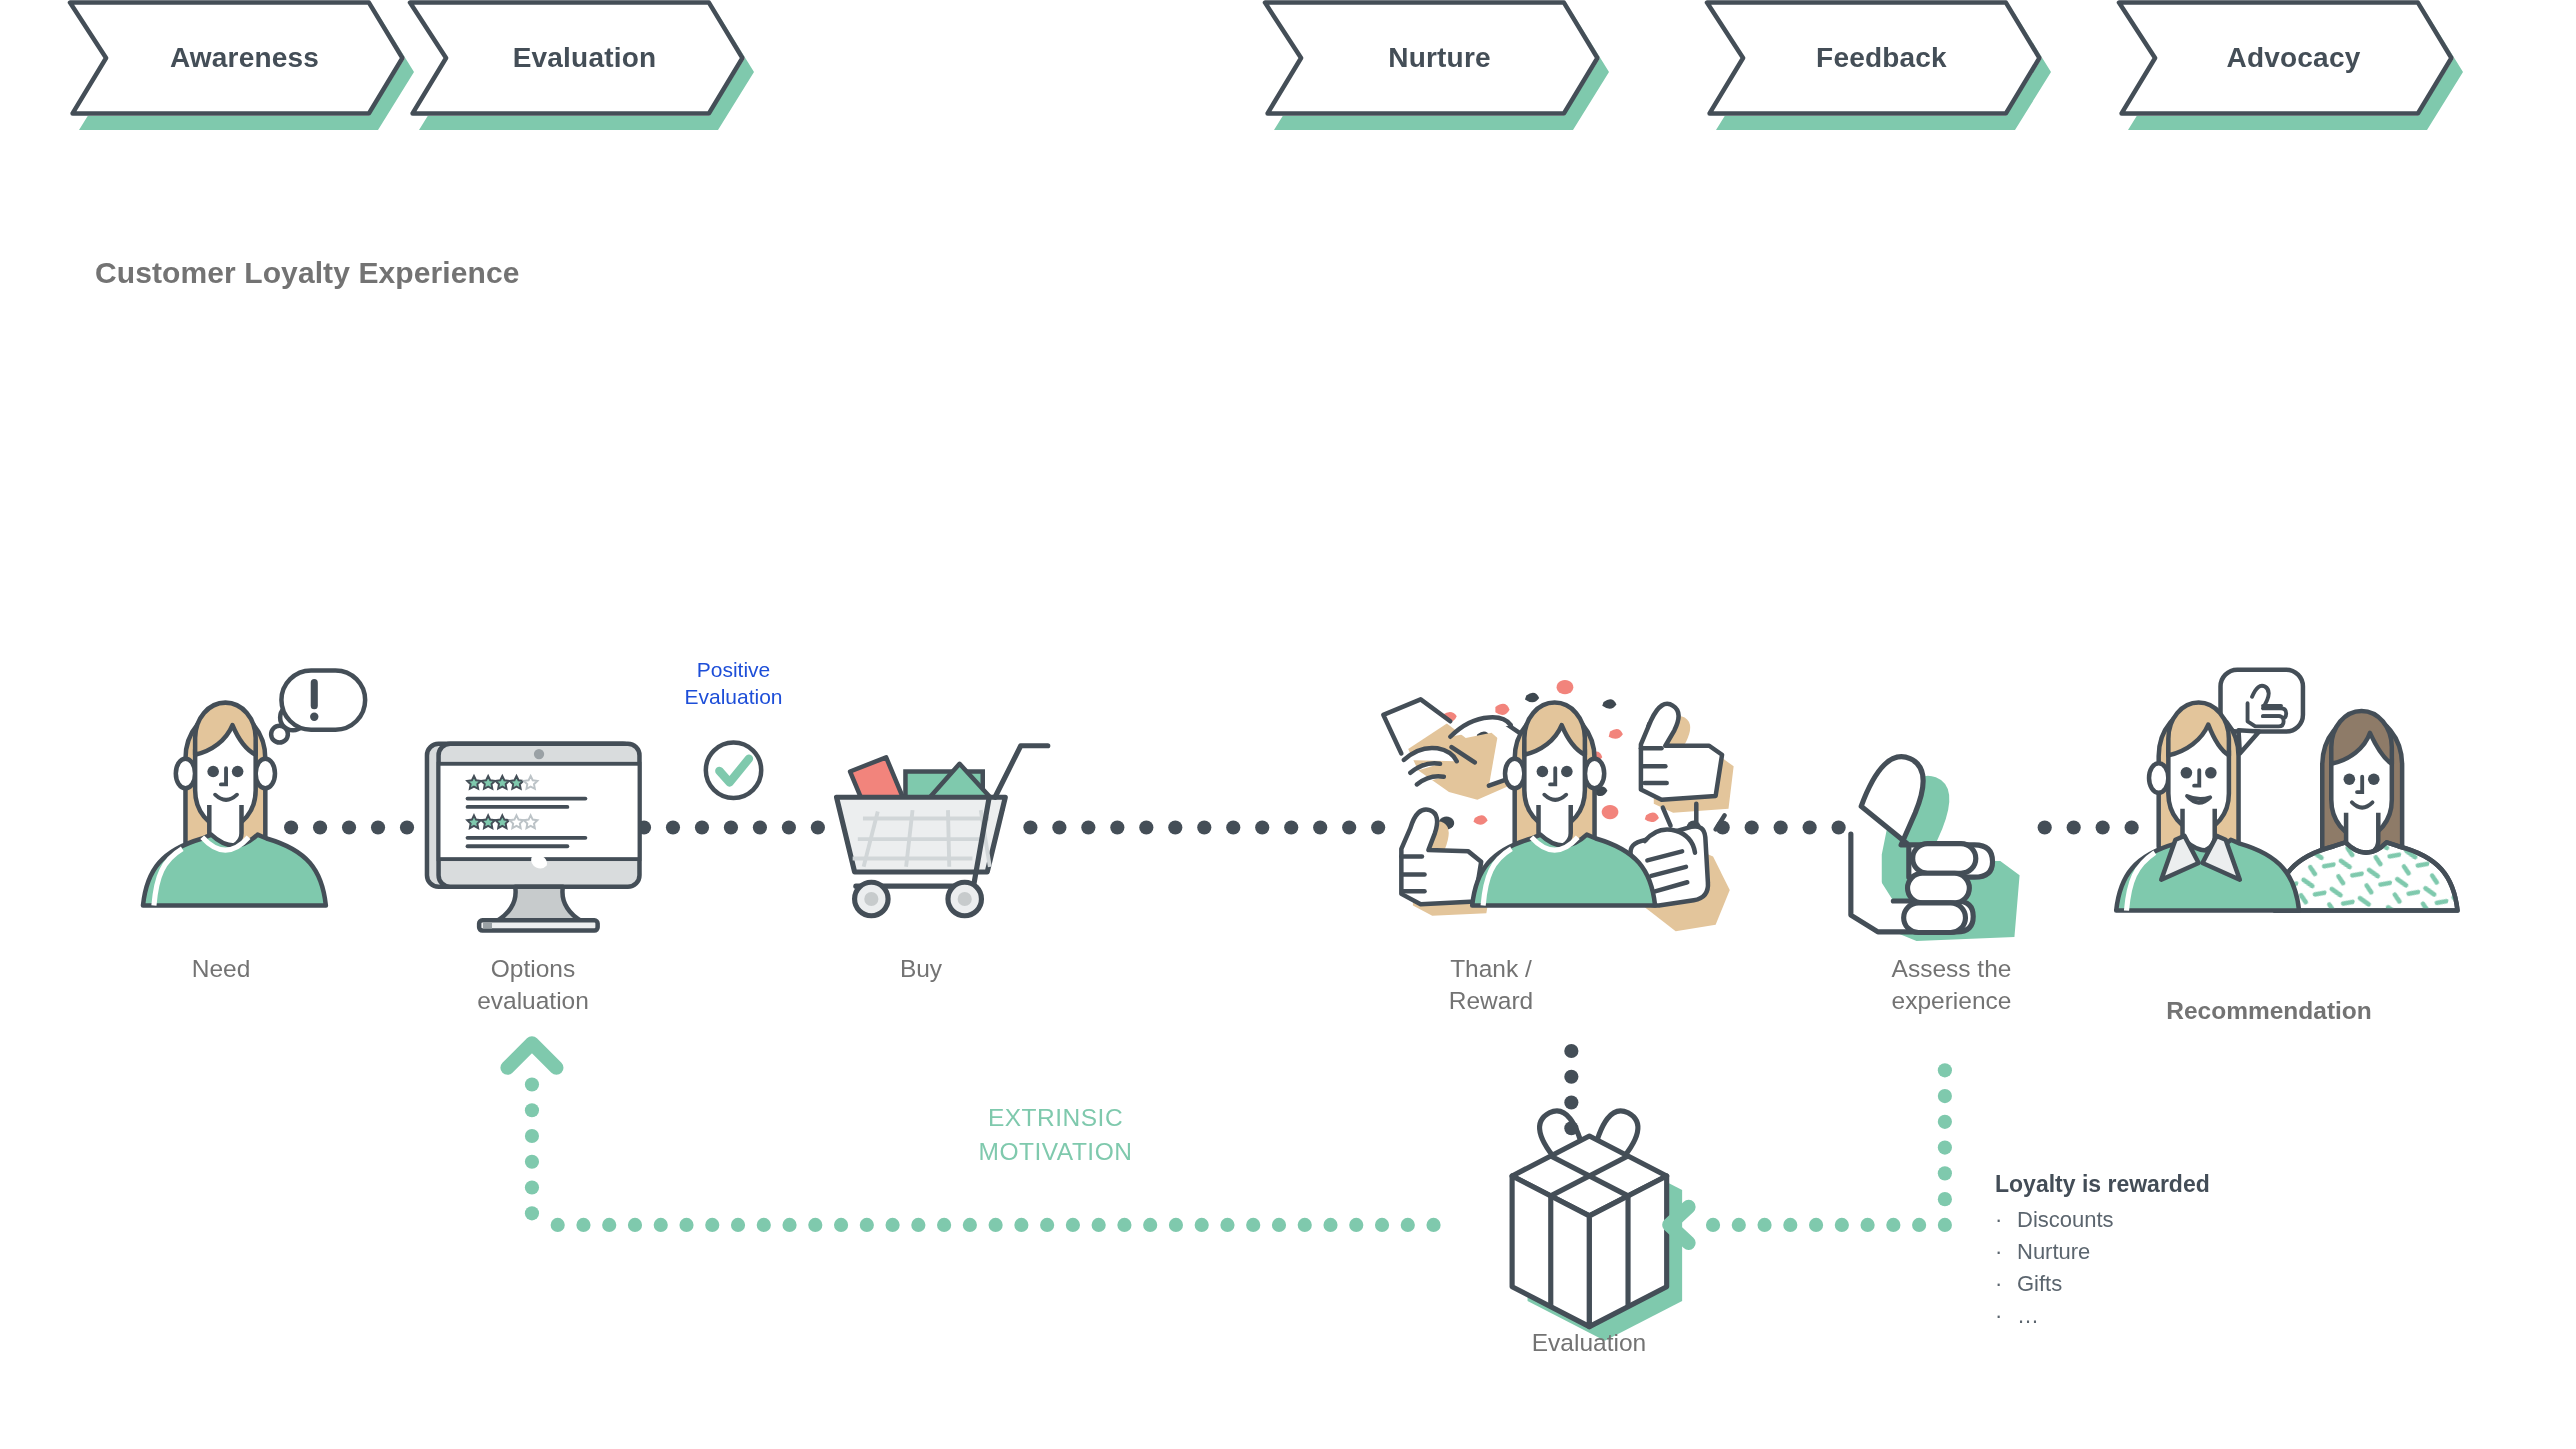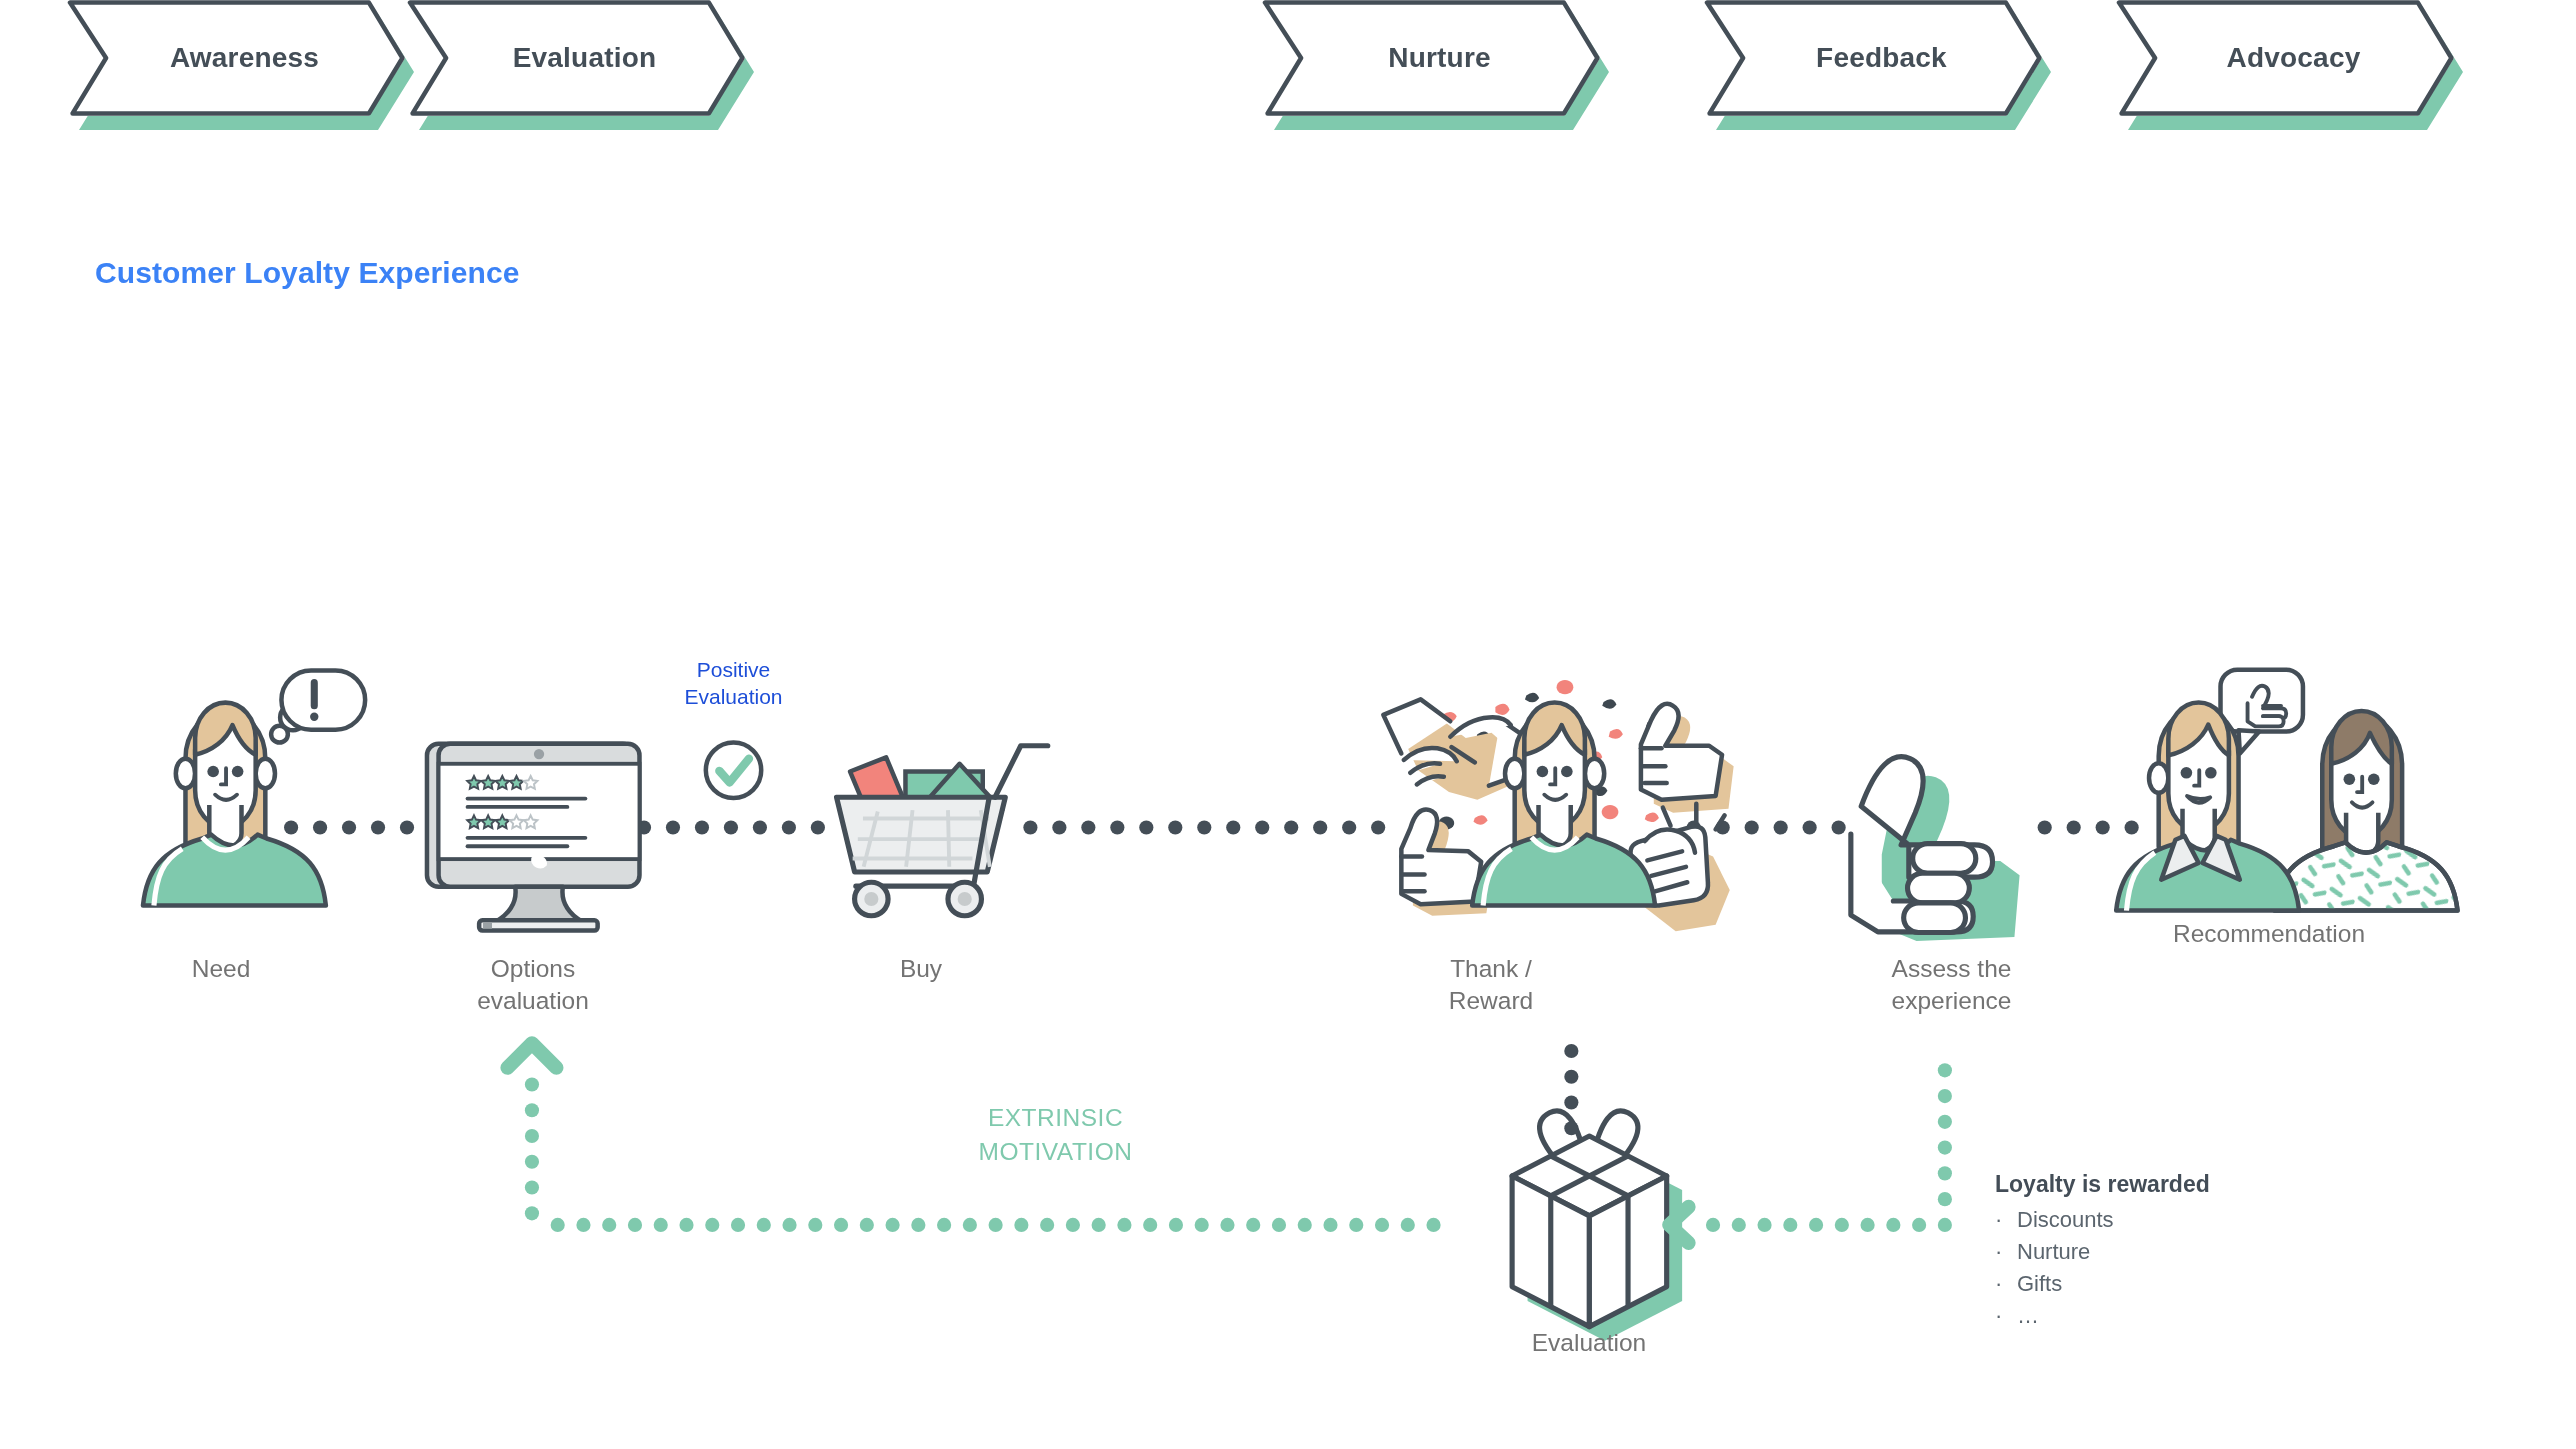--- a/index.html
+++ b/index.html
@@ -26,21 +26,21 @@
   .chev .label{
     position:absolute;left:0;top:0;width:100%;height:100%;
     display:flex;align-items:center;justify-content:center;
     font-size:28px;font-weight:bold;color:#444e57;letter-spacing:0.2px;
     padding-left:14px;box-sizing:border-box;
   }
 
   
   .doc-title{
     position:absolute;left:95px;top:256px;
-    font-size:30px;font-weight:bold;color:#3b82f6;letter-spacing:0.1px;
+    font-size:30px;font-weight:bold;color:#737373;letter-spacing:0.1px;
   }
 
   
   .stage-label{
     position:absolute;text-align:center;
     font-size:24.5px;color:#737373;line-height:1.32;
     white-space:pre-line;
   }
   .small-note{
     position:absolute;text-align:center;
@@ -484,21 +484,21 @@
 Evaluation</div>
 
   <div class="stage-label" style="left:118px;top:953px;width:206px;">Need</div>
   <div class="stage-label" style="left:430px;top:953px;width:206px;">Options
 evaluation</div>
   <div class="stage-label" style="left:818px;top:953px;width:206px;">Buy</div>
   <div class="stage-label" style="left:1388px;top:953px;width:206px;">Thank /
 Reward</div>
   <div class="stage-label" style="left:1842px;top:953px;width:219px;">Assess the
 experience</div>
-  <div class="stage-label" style="left:2134px;top:918px;width:270px;">Recommendation</div>
+  <div class="stage-label" style="left:2134px;top:995px;width:270px;font-weight:bold;">Recommendation</div>
 
   <div class="loop-label" style="left:914px;top:1101px;width:283px;">EXTRINSIC
 MOTIVATION</div>
 
   <div class="stage-label" style="left:1486px;top:1327px;width:206px;">Evaluation</div>
 
   <div class="rewards">
     <div class="rw-title">Loyalty is rewarded</div>
     <div class="rw-item">
       <span class="rw-bullet">·</span>

